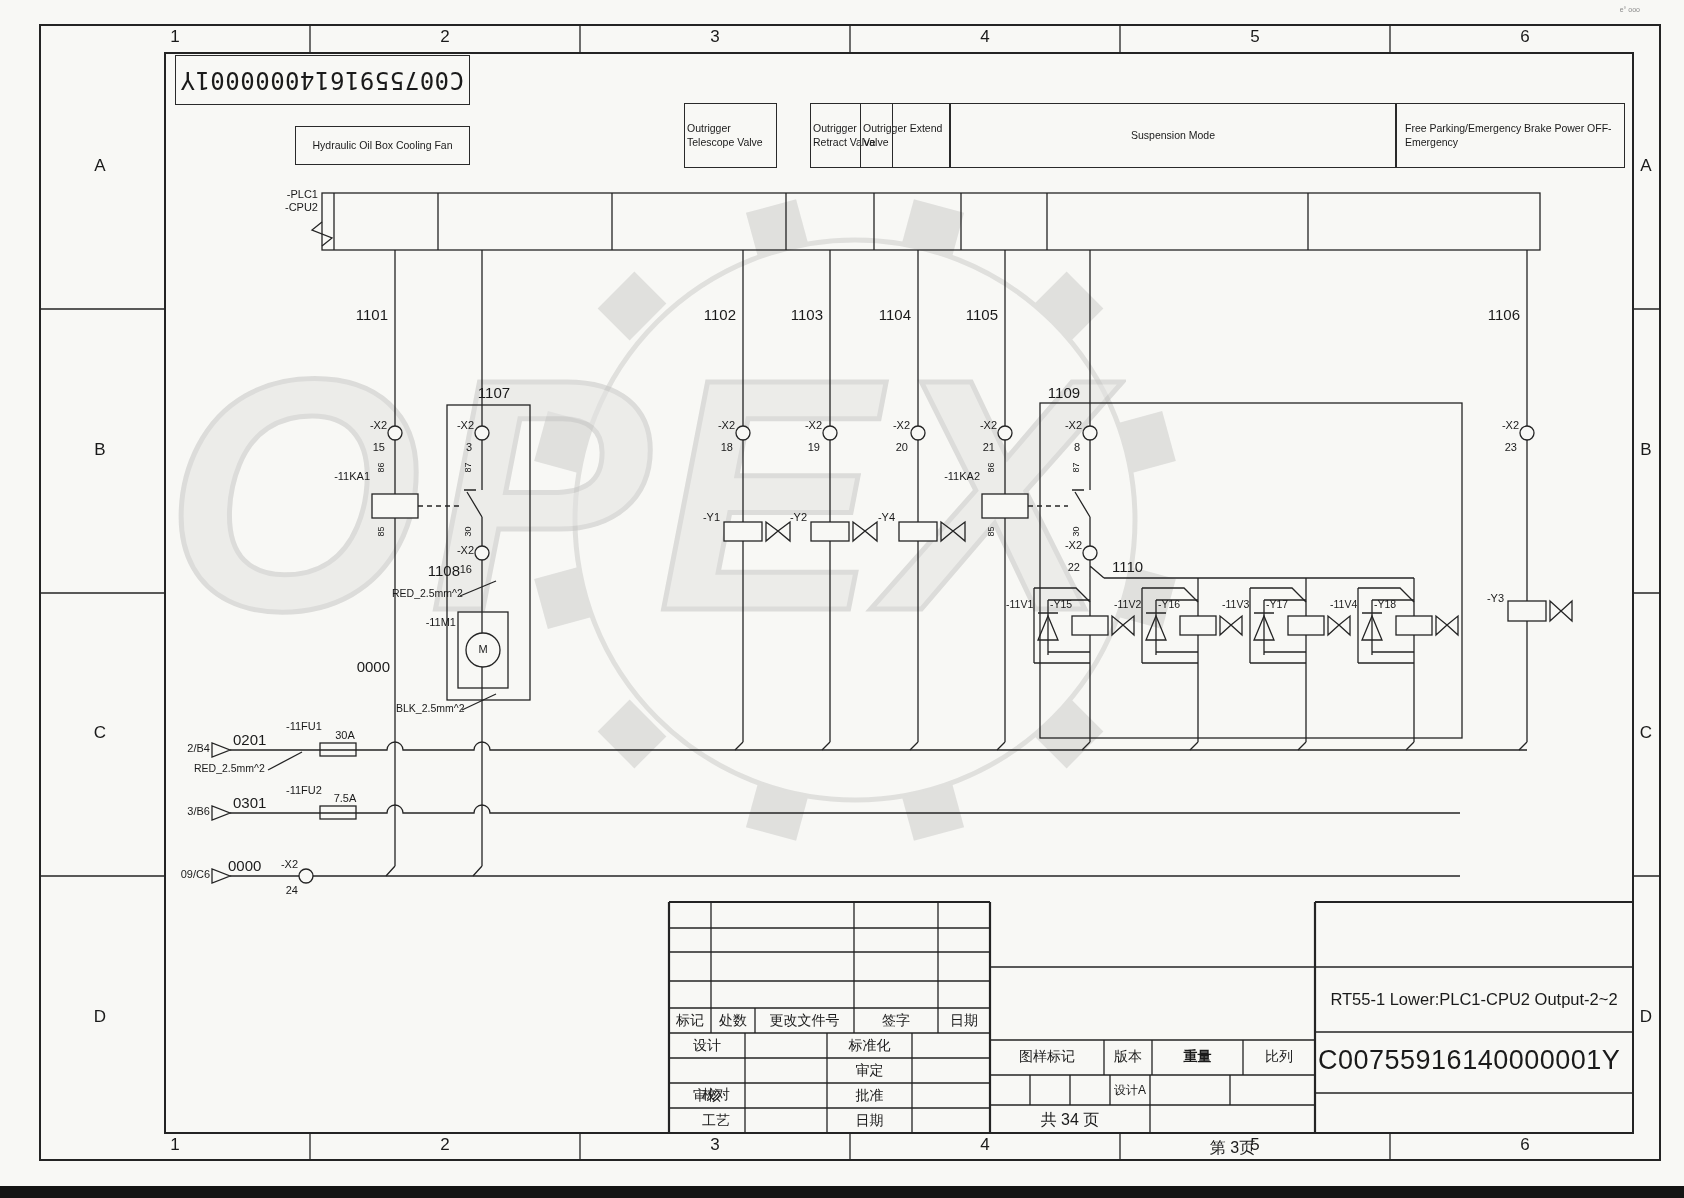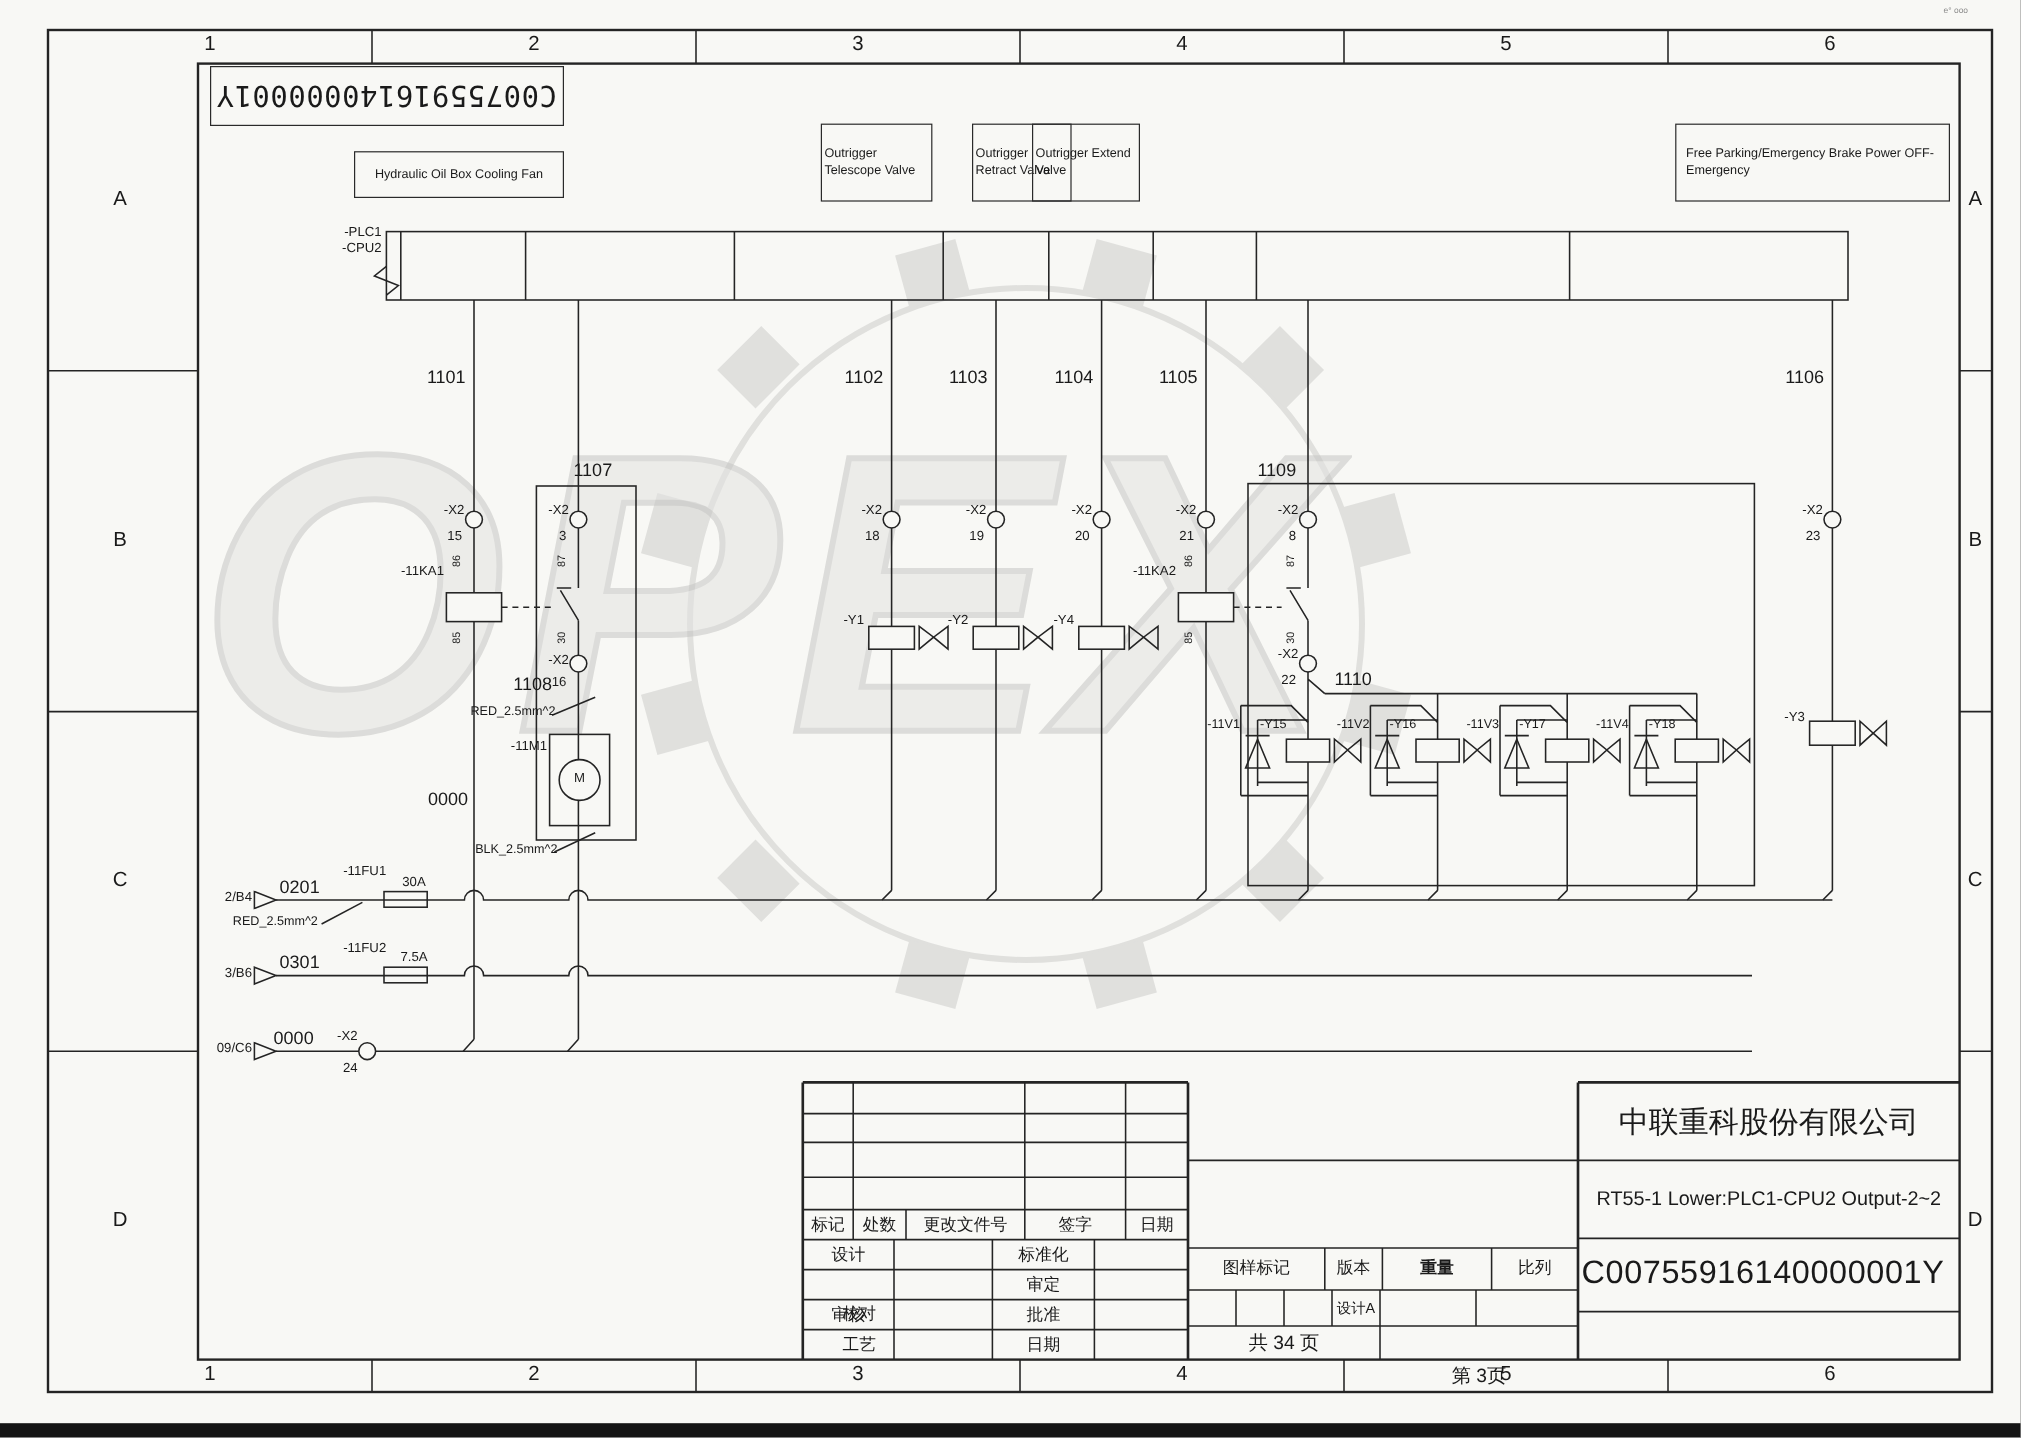--- a/index.html
+++ b/index.html
@@ -222,20 +222,23 @@
     </div>
   <div class="box wrap" style="left:684px;top:103px;width:93px;height:65px;padding:2px">
     <span class="wrap">Outrigger Telescope Valve</span>
     </div>
   <div class="box wrap" style="left:810px;top:103px;width:83px;height:65px;padding:2px">
     <span class="wrap">Outrigger Retract Valve</span>
     </div>
   <div class="box wrap" style="left:860px;top:103px;width:90px;height:65px;padding:2px">
     <span class="wrap">Outrigger Extend Valve</span>
     </div>
+  <div class="box" style="left:950px;top:103px;width:446px;height:65px;justify-content:center">
+    <span>Suspension Mode</span>
+    </div>
   <div class="box wrap" style="left:1396px;top:103px;width:229px;height:65px;padding:4px 8px">
     <span class="wrap">Free Parking/Emergency Brake Power OFF-Emergency</span>
     </div>
 
   <div class="t rt" style="left:246px;top:188px;width:72px">
     <span>-PLC1</span><br>
     <span>-CPU2</span>
   </div>
 
   <div class="t rt net" style="left:328px;top:306px;width:60px">1101</div>
@@ -327,18 +330,17 @@
   <div class="t ctr cn" style="left:827px;top:1087px;width:85px">批准</div>
   <div class="t ctr cn" style="left:669px;top:1112px;width:94px">工艺</div>
   <div class="t ctr cn" style="left:827px;top:1112px;width:85px">日期</div>
   <div class="t ctr cn" style="left:990px;top:1048px;width:114px">图样标记</div>
   <div class="t ctr cn" style="left:1104px;top:1048px;width:48px">版本</div>
   <div class="t ctr cn" style="left:1152px;top:1048px;width:91px;font-weight:bold">重量</div>
   <div class="t ctr cn" style="left:1243px;top:1048px;width:72px">比列</div>
   <div class="t ctr" style="left:1106px;top:1083px;width:48px;font-size:12px">设计A</div>
   <div class="t ctr" style="left:990px;top:1110px;width:160px;font-size:16px">共 34 页</div>
   <div class="t ctr" style="left:1150px;top:1138px;width:165px;font-size:16px">第 3页</div>
-  <div class="t ctr bigtxt" style="left:1315px;top:920px;width:318px">中联重科股份有限公司</div>
   <div class="t ctr" style="left:1315px;top:990px;width:318px;font-size:16.5px">RT55-1 Lower:PLC1-CPU2 Output-2~2</div>
   <div class="t" style="left:1318px;top:1044px;width:312px;font-size:27px;letter-spacing:.5px">C00755916140000001Y</div>
 
   <div class="strip"></div>
 </div>
 
 </body></html>

